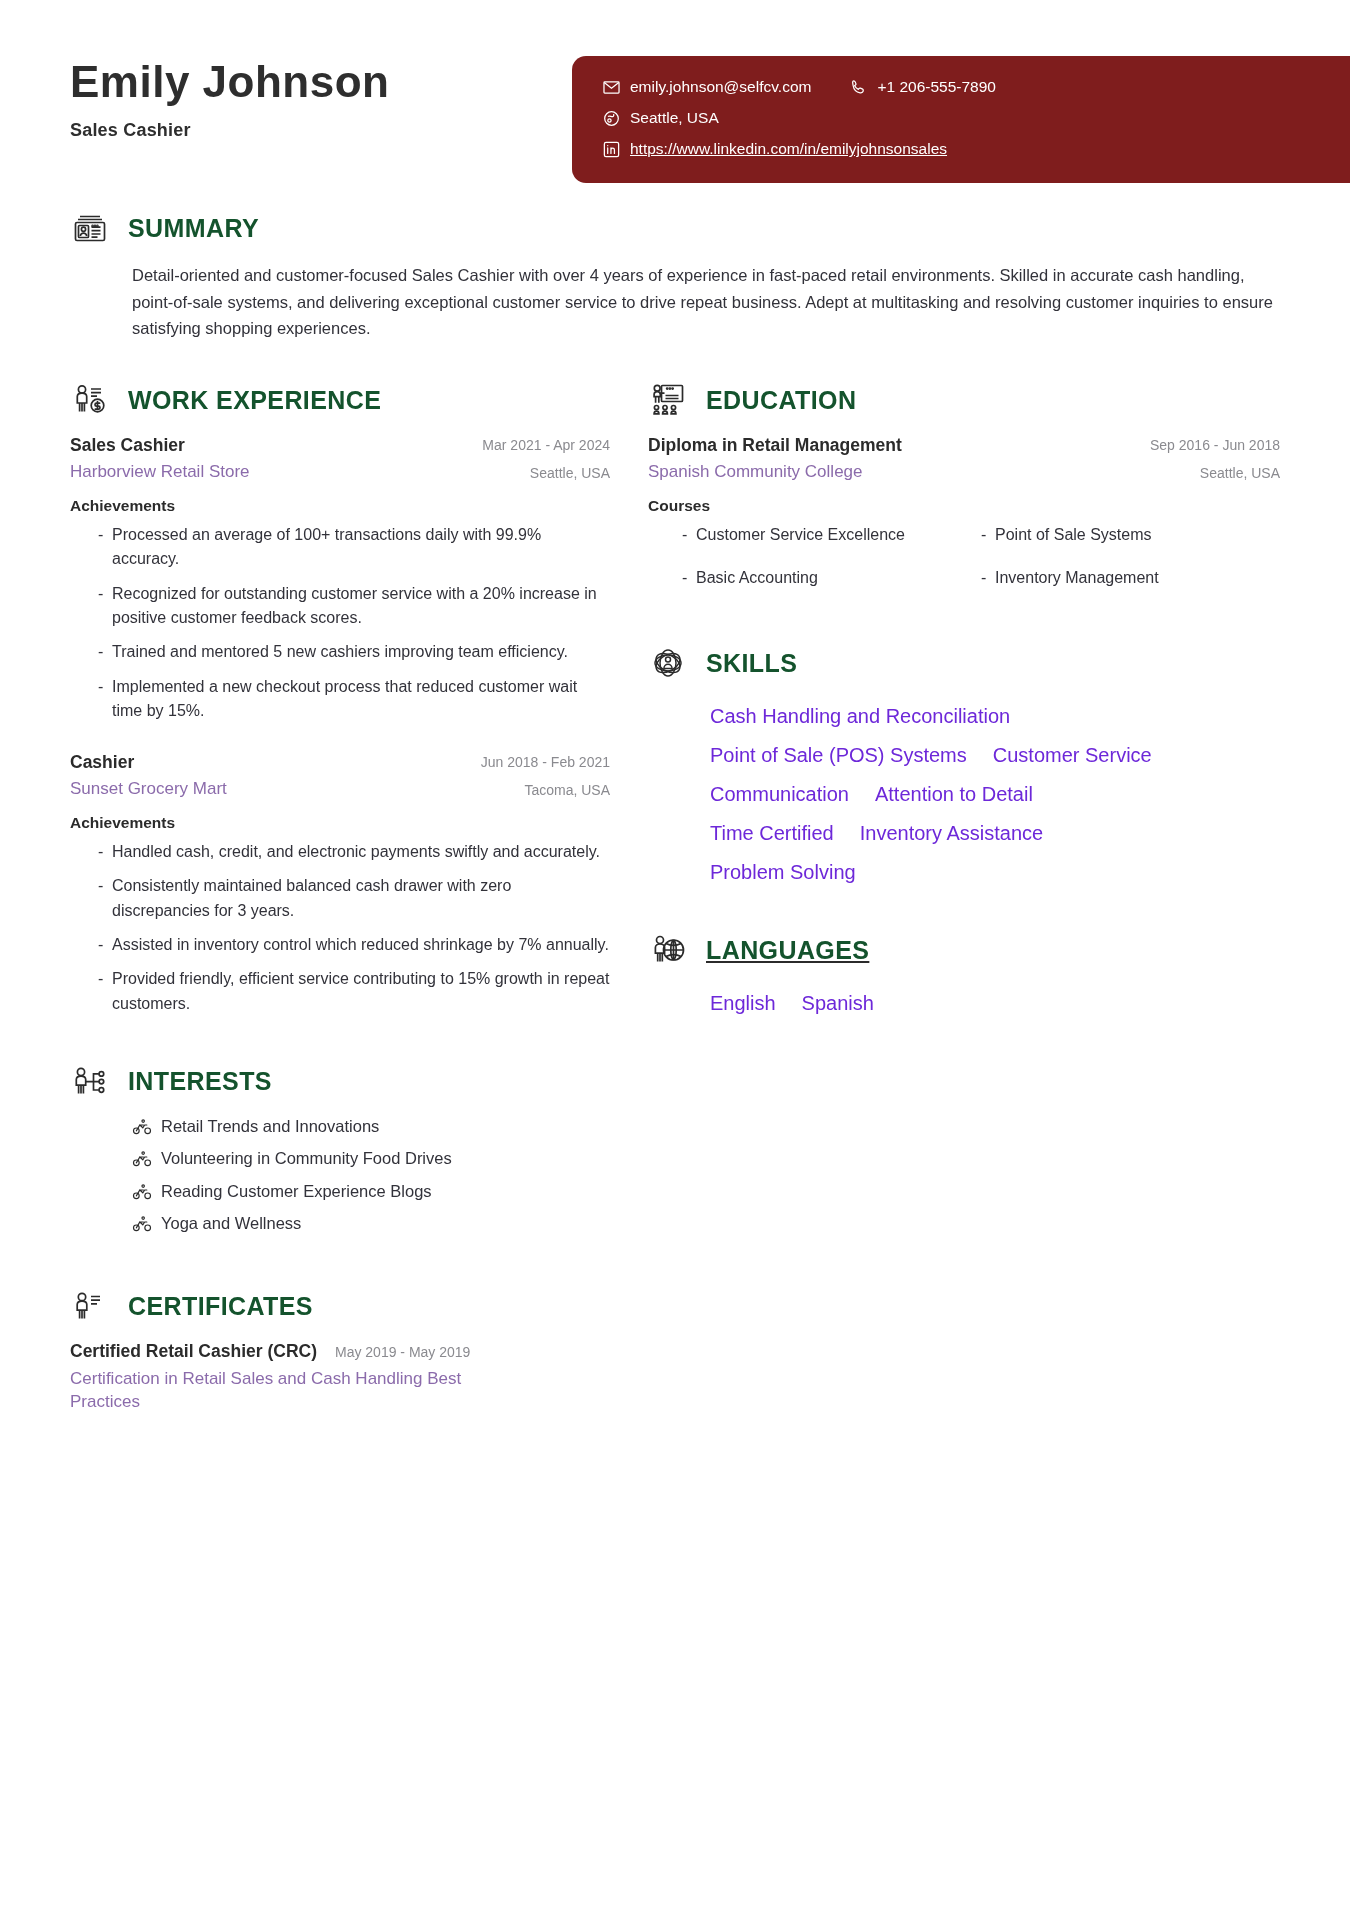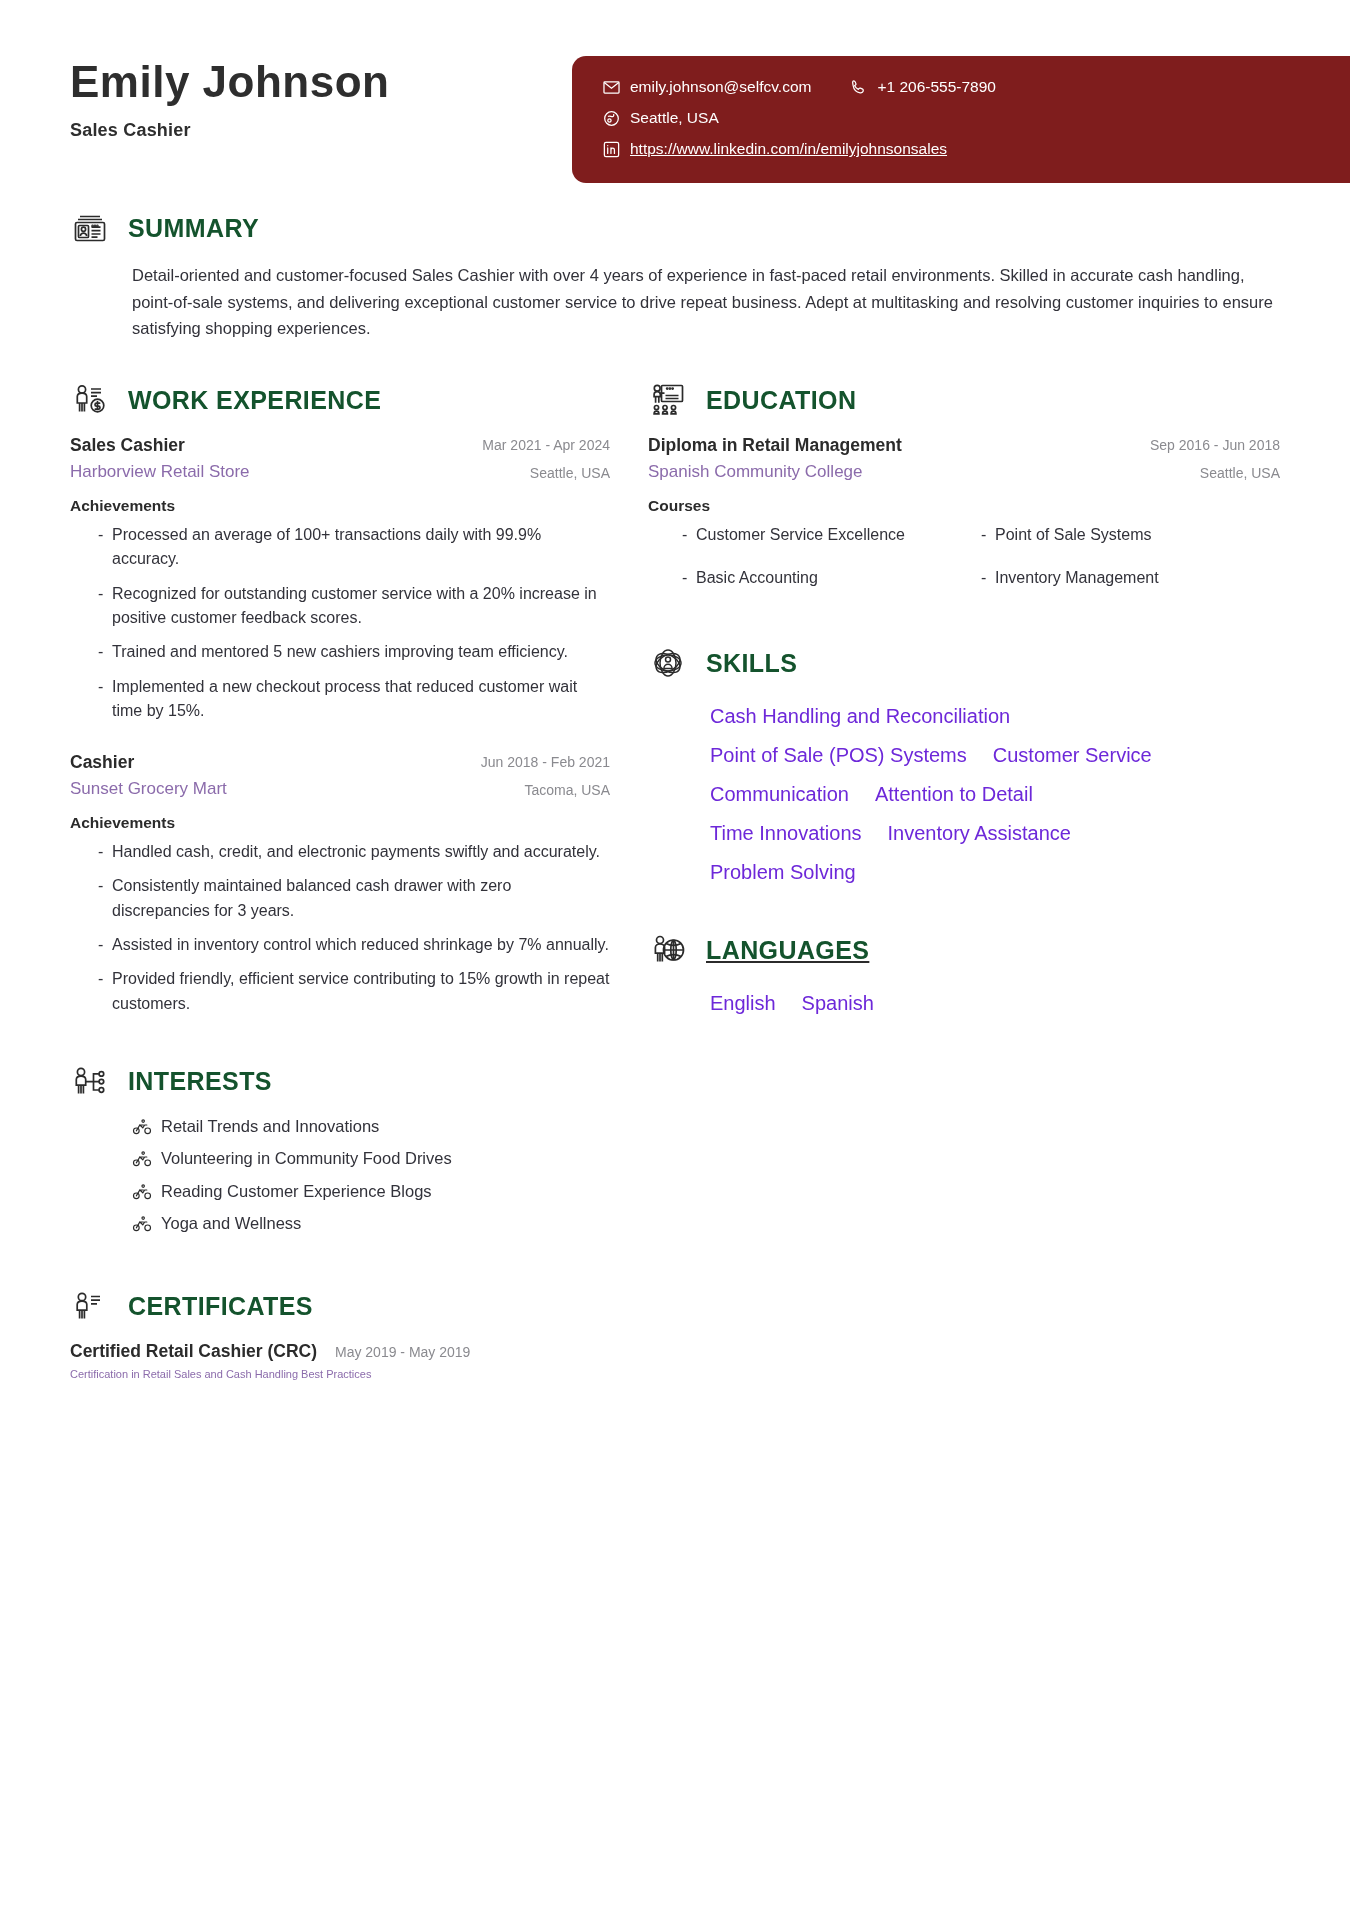--- a/index.html
+++ b/index.html
@@ -79,21 +79,21 @@
   .chip { display: inline-block; font-size: 20px; color: #6d28d9; line-height: 1.95; margin-right: 26px; }
 
   .iconline { display: flex; align-items: center; margin-bottom: 11px; margin-left: 62px; }
   .iconline .li-ico { width: 20px; height: 20px; flex: 0 0 20px; margin-right: 9px; display: block; }
   .iconline .li-txt { font-size: 16.5px; color: #32323a; line-height: 1.3; }
 
   .cert-block { margin-top: 10px; }
   .cert-top { display: flex; align-items: baseline; }
   .cert-name { font-size: 17.5px; font-weight: 700; color: #2b2b2b; }
   .cert-date { font-size: 14px; color: #8a8a8f; margin-left: 18px; white-space: nowrap; }
-  .cert-desc { font-size: 11px; color: #8b6bab; line-height: 1.4; margin-top: 5px; max-width: 430px; }
+  .cert-desc { font-size: 17px; color: #8b6bab; line-height: 1.4; margin-top: 5px; max-width: 430px; }
 
   .skills-sec { margin-top: 34px; }
   .lang-sec { margin-top: 38px; text-decoration: underline; }
   .interests-sec { margin-top: 46px; }
   .certs-sec { margin-top: 52px; }
 </style>
 </head>
 <body>
 
 <div class="page">
@@ -379,21 +379,21 @@
               <ellipse cx="20" cy="20" rx="13" ry="8" transform="rotate(30 20 20)"></ellipse>
               <ellipse cx="20" cy="20" rx="13" ry="8" transform="rotate(90 20 20)"></ellipse>
               <ellipse cx="20" cy="20" rx="13" ry="8" transform="rotate(150 20 20)"></ellipse>
               <ellipse cx="20" cy="20" rx="13" ry="8" transform="rotate(0 20 20)"></ellipse>
               <circle cx="20" cy="16.4" r="2.5"></circle>
               <path d="M15.9 25.6c0-2.5 1.8-4.3 4.1-4.3s4.1 1.8 4.1 4.3z"></path>
             </svg>
             <div class="sec-title">SKILLS</div>
           </div>
           <div class="chips">
-            <span class="chip">Cash Handling and Reconciliation</span><span class="chip">Point of Sale (POS) Systems</span><span class="chip">Customer Service</span><span class="chip">Communication</span><span class="chip">Attention to Detail</span><span class="chip">Time Innovations</span><span class="chip">Inventory Assistance</span><span class="chip">Problem Solving</span>
+            <span class="chip">Cash Handling and Reconciliation</span><span class="chip">Point of Sale (POS) Systems</span><span class="chip">Customer Service</span><span class="chip">Communication</span><span class="chip">Attention to Detail</span><span class="chip">Time Certified</span><span class="chip">Inventory Assistance</span><span class="chip">Problem Solving</span>
           </div>
         </div>
 
         <div class="lang-sec">
           <div class="sec-head">
             <svg class="sec-icon" viewBox="0 0 40 40" fill="none" stroke="#2b2b2b" stroke-width="1.7">
               <circle cx="12" cy="10" r="3.5"></circle>
               <path d="M7.4 17.4c0-2 2.1-3.4 4.6-3.4s4.6 1.4 4.6 3.4v5.8H7.4z"></path>
               <path d="M9.7 23.2v8.4M14.3 23.2v8.4M12 23.2v8.4"></path>
               <circle cx="25.5" cy="20" r="10"></circle>

